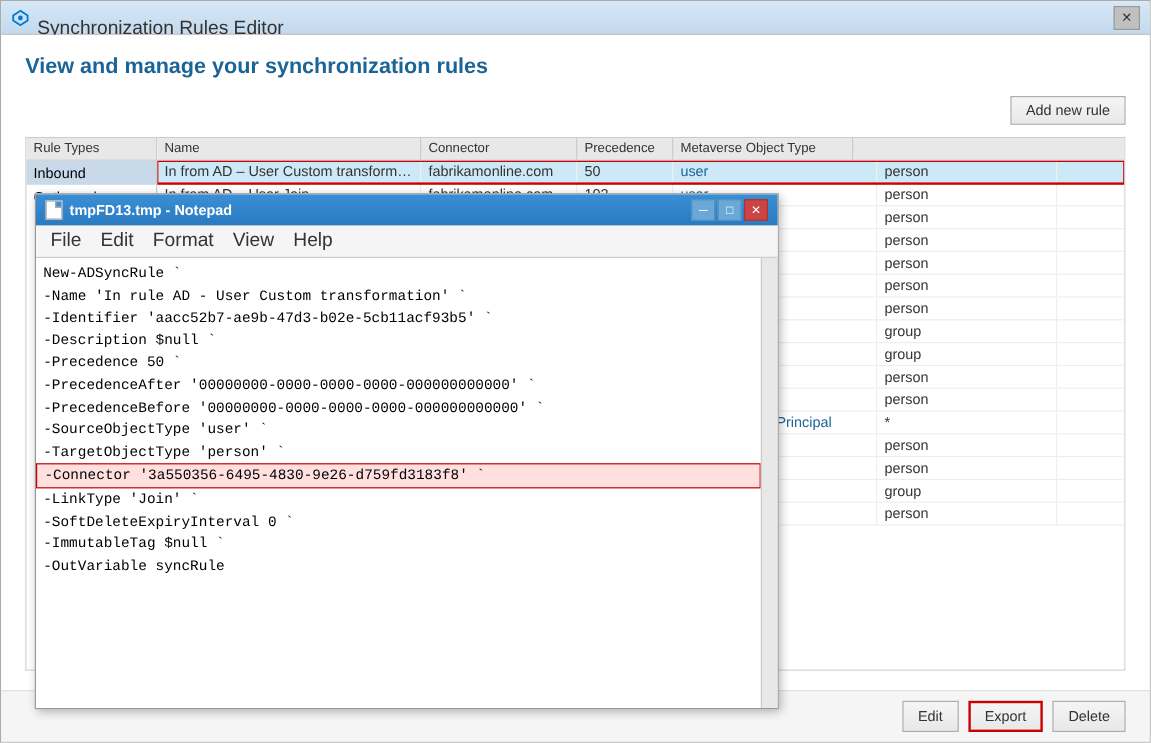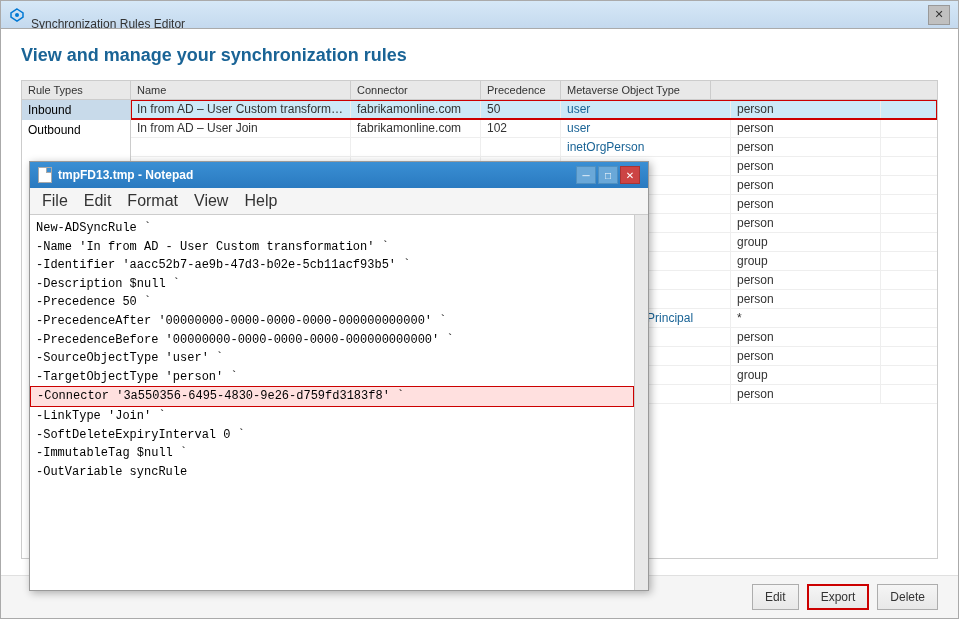--- a/index.html
+++ b/index.html
@@ -44,21 +44,21 @@
     .title-bar-icon {
       width: 16px;
       height: 16px;
       display: flex;
       align-items: center;
       justify-content: center;
       color: #0078d4;
     }
 
     .title-bar-text {
-      font-size: 12px;
+      font-size: 16px;
       color: #333;
       margin-top: 18px;
     }
 
     .title-bar-close {
       width: 22px;
       height: 20px;
       background: #c0c0c0;
       border: 1px solid #999;
       display: flex;
@@ -344,20 +344,23 @@
         </svg>
       </div>
       <span class="title-bar-text">Synchronization Rules Editor</span>
     </div>
     <div class="title-bar-close">✕</div>
   </div>
 
   <div class="main-content">
     <div class="page-title">View and manage your synchronization rules</div>
 
+    <div class="toolbar">
+      <button class="btn">Add new rule</button>
+    </div>
 
     <div class="rules-area">
 
       <div class="rule-types-panel">
         <div class="rule-types-header">Rule Types</div>
         <div class="rule-type-item selected">Inbound</div>
         <div class="rule-type-item">Outbound</div>
       </div>
 
       <div class="rules-table-panel">
@@ -509,21 +512,21 @@
     <div class="notepad-menubar">
       <span class="notepad-menu-item">File</span>
       <span class="notepad-menu-item">Edit</span>
       <span class="notepad-menu-item">Format</span>
       <span class="notepad-menu-item">View</span>
       <span class="notepad-menu-item">Help</span>
     </div>
     <div class="notepad-content">
       <div class="notepad-content-inner">
         <div class="line">New-ADSyncRule `</div>
-        <div class="line">-Name 'In from AD - User Custom transformation' `</div>
+        <div class="line">-Name 'In rule AD - User Custom transformation' `</div>
         <div class="line">-Identifier 'aacc52b7-ae9b-47d3-b02e-5cb11acf93b5' `</div>
         <div class="line">-Description $null `</div>
         <div class="line">-Precedence 50 `</div>
         <div class="line">-PrecedenceAfter '00000000-0000-0000-0000-000000000000' `</div>
         <div class="line">-PrecedenceBefore '00000000-0000-0000-0000-000000000000' `</div>
         <div class="line">-SourceObjectType 'user' `</div>
         <div class="line">-TargetObjectType 'person' `</div>
         <div class="line" style="background:#ffe0df; border:1px solid #c00; display:block; margin: 0 -6px; padding: 0 6px;">-Connector '3a550356-6495-4830-9e26-d759fd3183f8' `</div>
         <div class="line">-LinkType 'Join' `</div>
         <div class="line">-SoftDeleteExpiryInterval 0 `</div>

